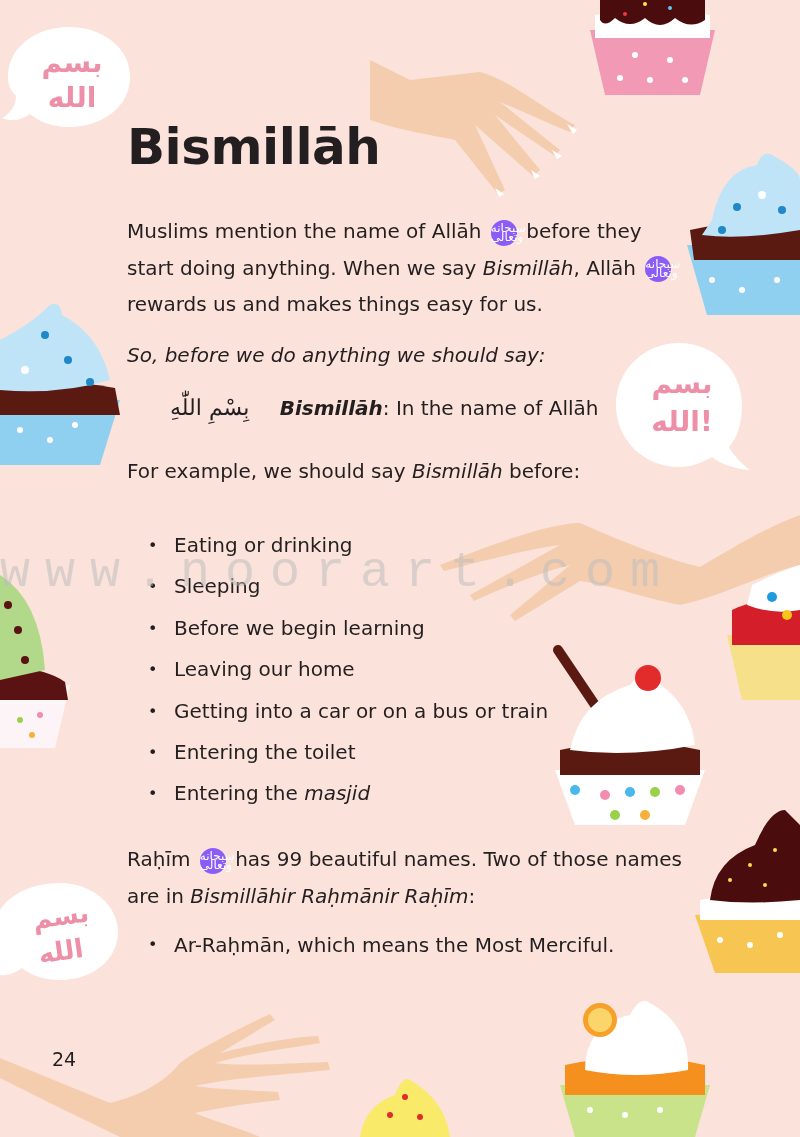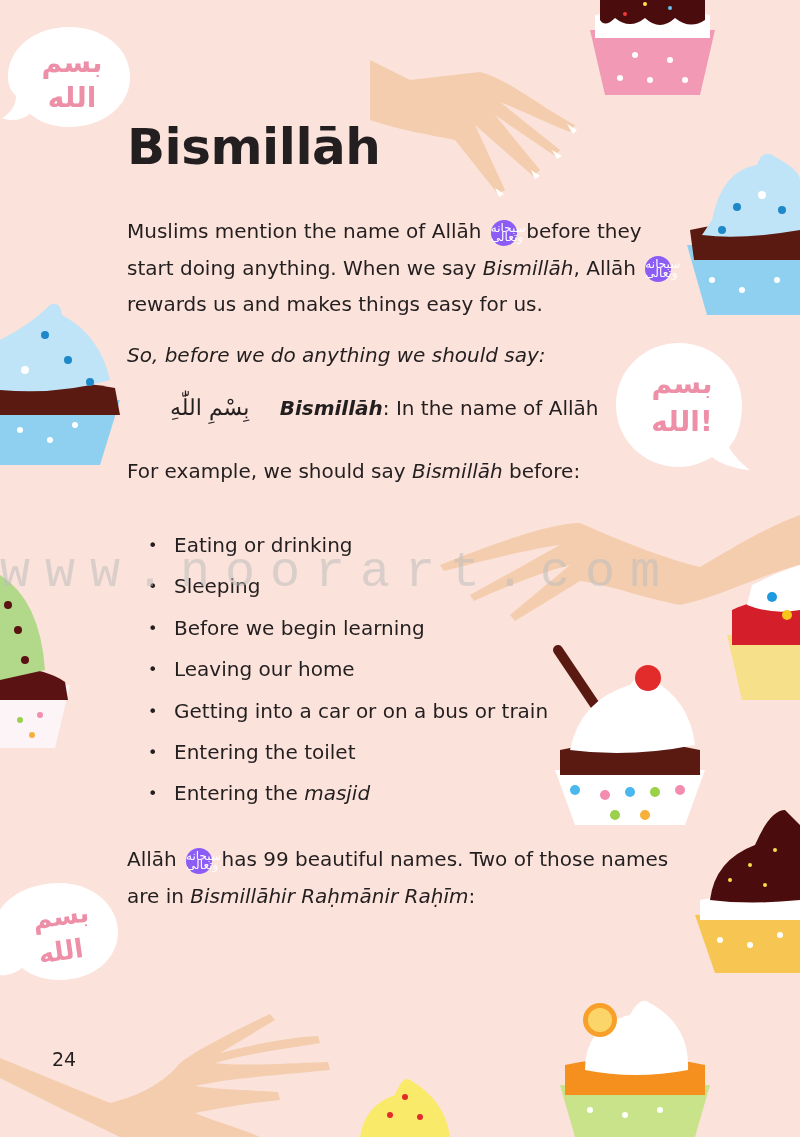--- a/index.html
+++ b/index.html
@@ -195,23 +195,24 @@
   <li>Eating or drinking</li>
   <li>Sleeping</li>
   <li>Before we begin learning</li>
   <li>Leaving our home</li>
   <li>Getting into a car or on a bus or train</li>
   <li>Entering the toilet</li>
   <li><span>Entering the </span><i>masjid</i></li>
 </ul>
 
 <div class="body-text p4">
-  <span>Allāh</span>
+  <span>Raḥīm</span>
   <span class="swt"><span>سبحانه</span><br><span>وتعالى</span></span>
   <span>has 99 beautiful names. Two of those names are in </span><i>Bismillāhir Raḥmānir Raḥīm</i><span>:</span>
 </div>
 
 <ul class="list list2">
+  <li>Ar-Raḥmān, which means the Most Merciful.</li>
 </ul>
 
 <div class="watermark">www.noorart.com</div>
 
 <div class="page-num">24</div>
 
 </body></html>

